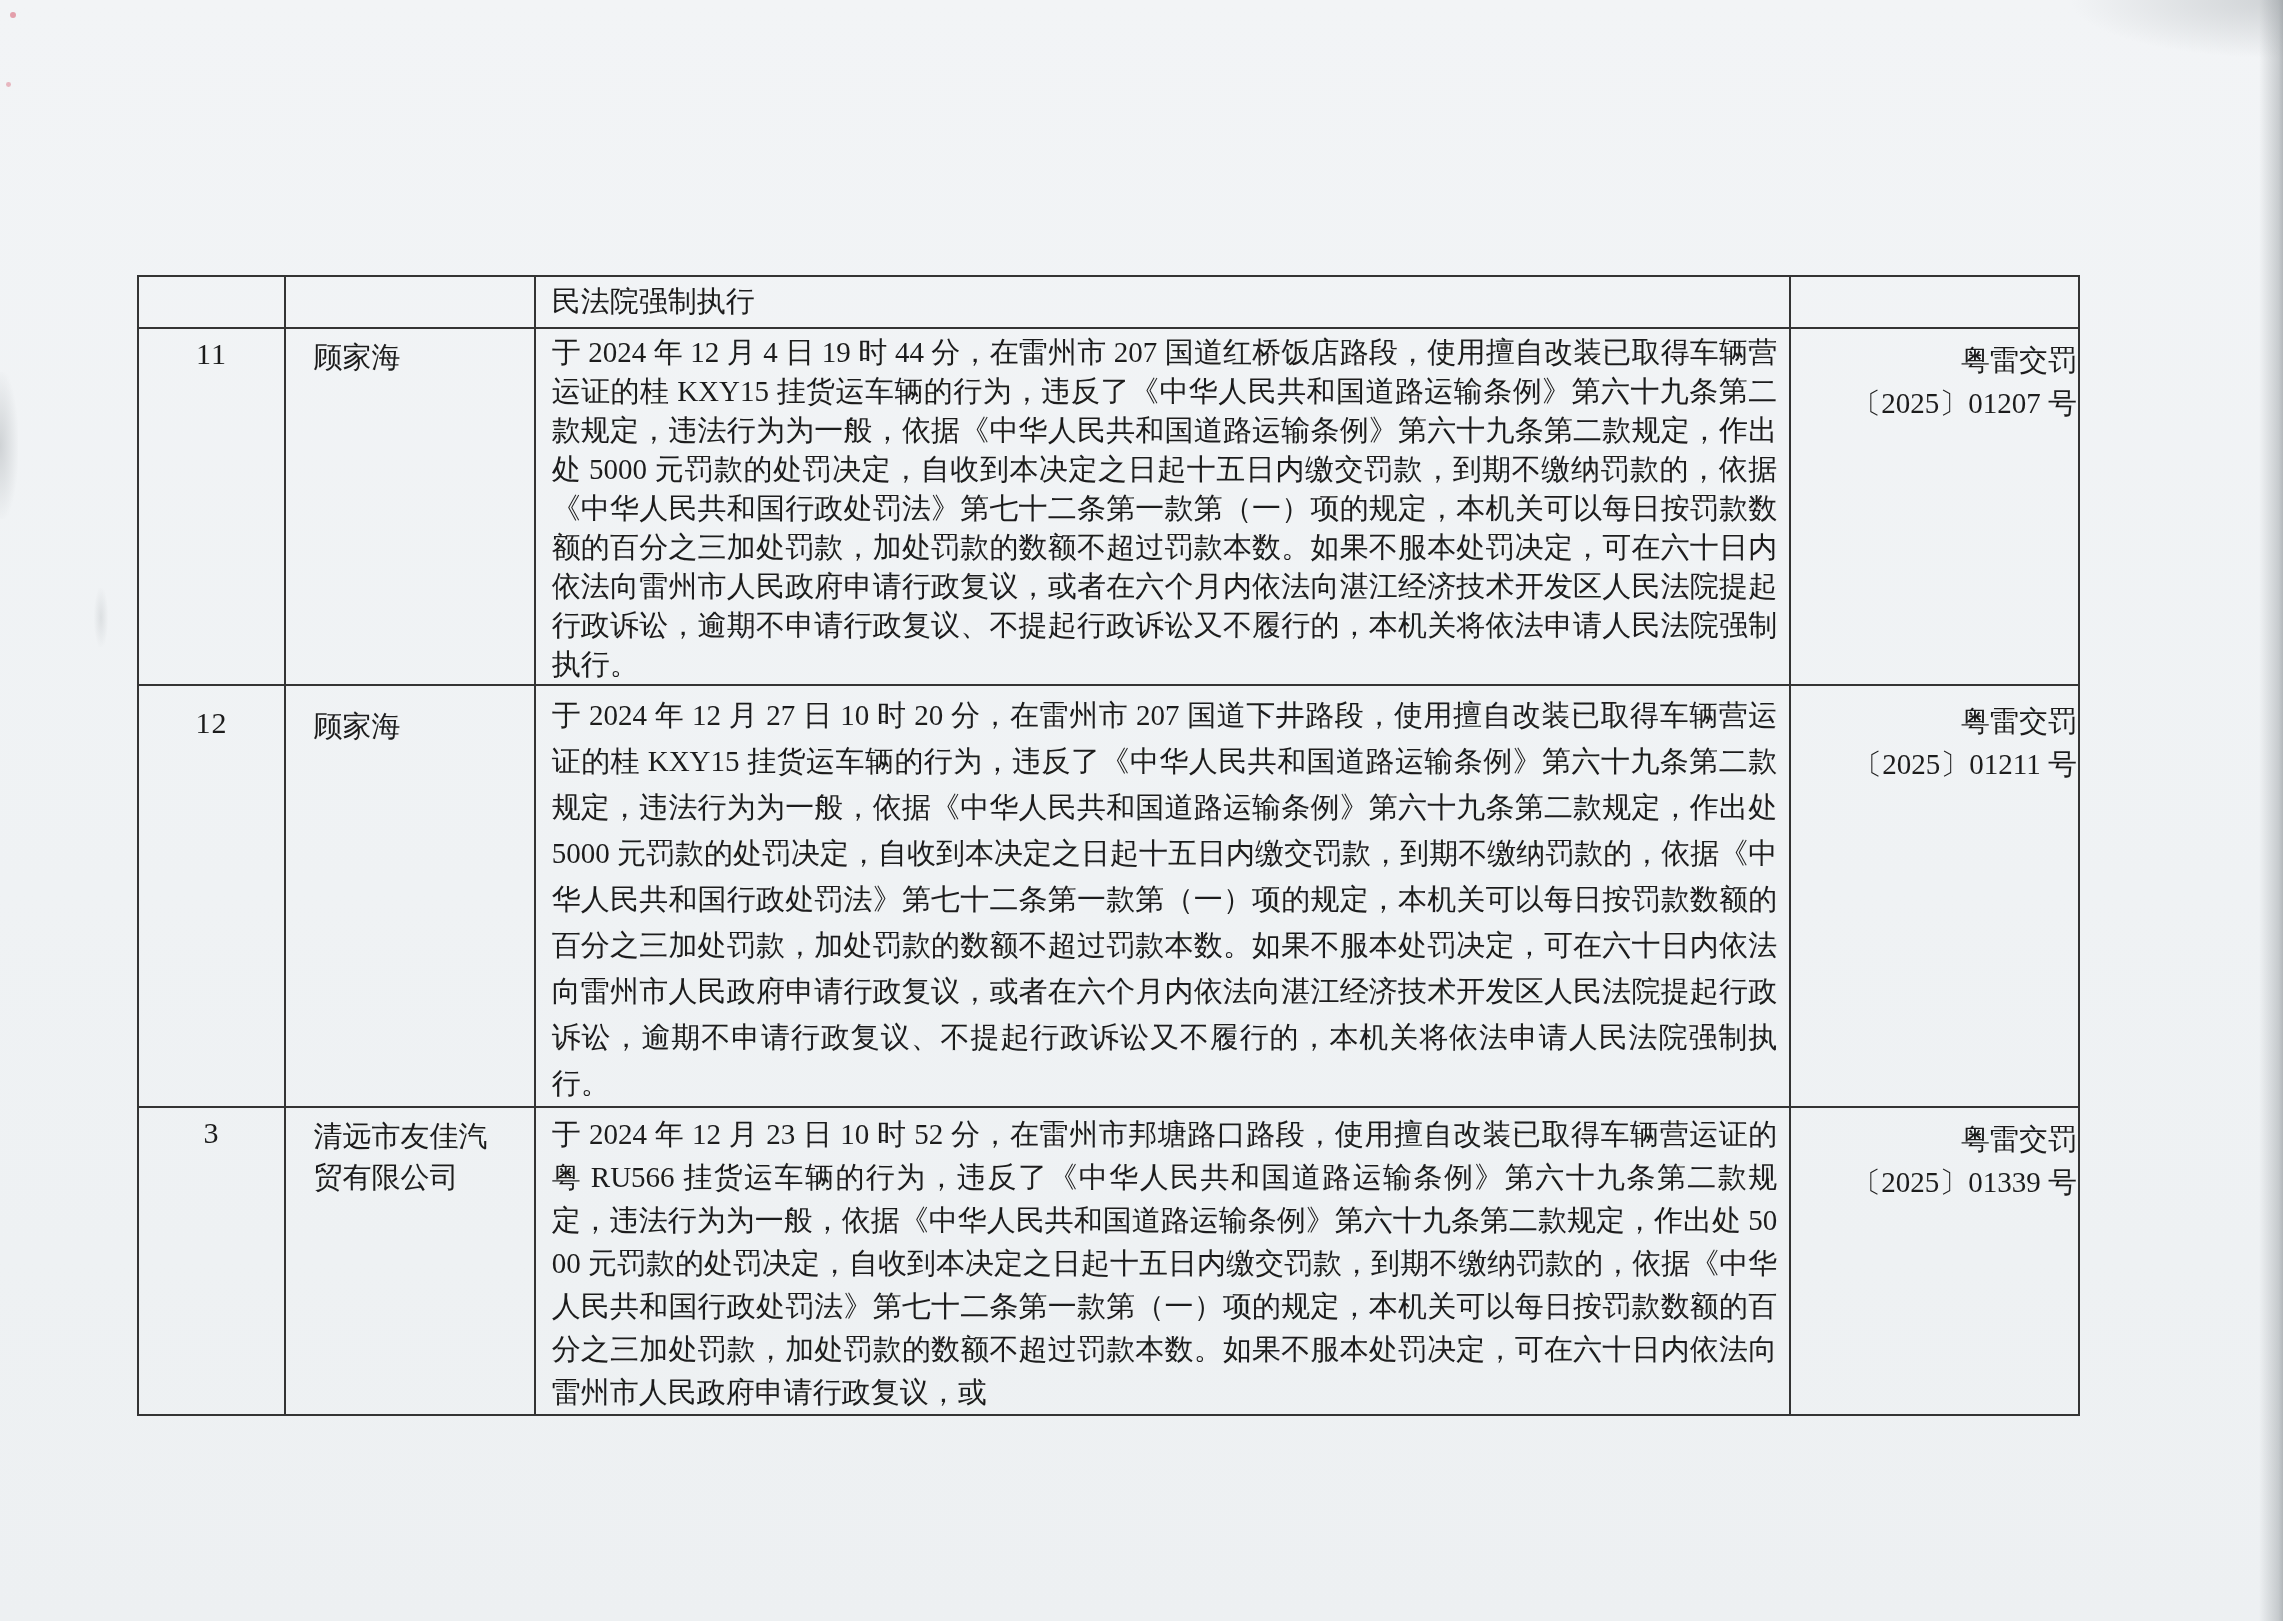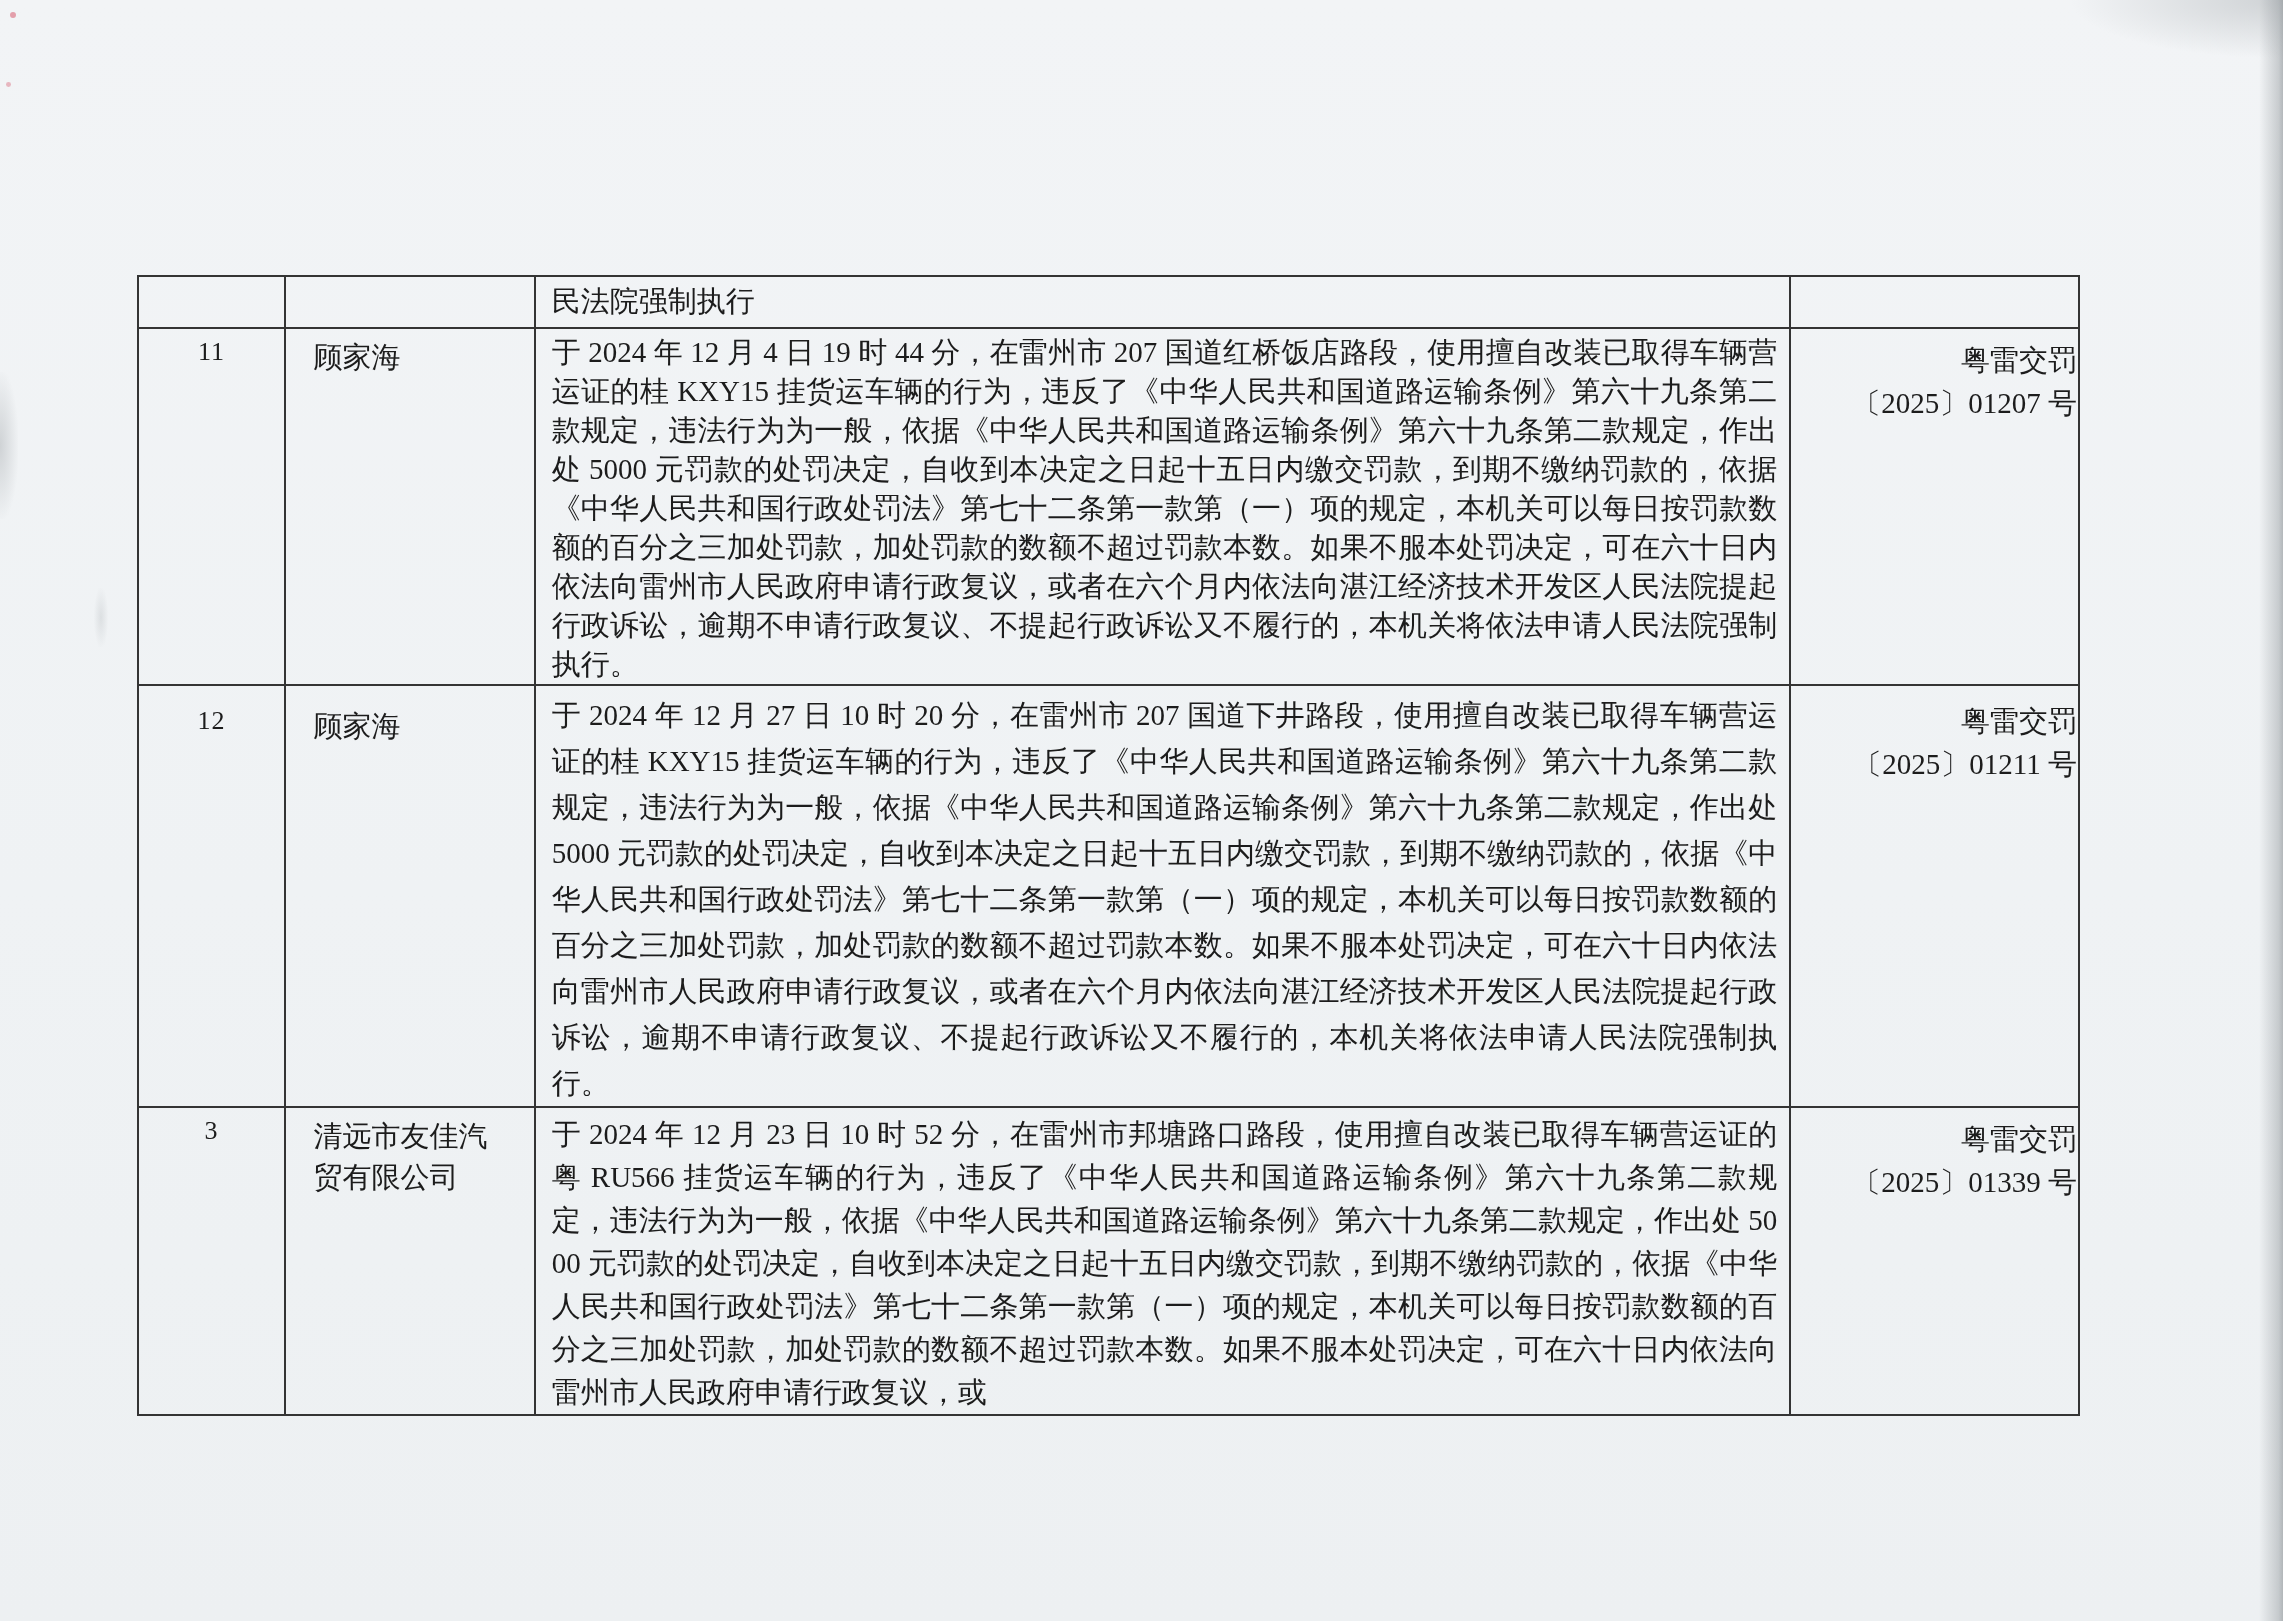--- a/index.html
+++ b/index.html
@@ -40,21 +40,21 @@
   .penalty-table td{
     border:2px solid #343434;
     vertical-align:top;
     overflow:hidden;
   }
   col.c-no{width:147px;}
   col.c-name{width:250px;}
   col.c-facts{width:1255px;}
   col.c-doc{width:289px;}
 
-  td.cell-no{text-align:center;padding-top:7.8px;font-size:26px;letter-spacing:1px;}
+  td.cell-no{text-align:center;padding-top:7.8px;font-size:30px;letter-spacing:1px;}
   td.cell-name{padding:7.8px 27.4px 0 27.4px;line-height:41px;}
   td.cell-facts{
     padding:3.9px 11.8px 0 15.7px;
     text-align:justify;text-justify:inter-ideograph;
     word-break:break-all;
   }
   td.cell-doc{
     text-align:right;padding-top:9.8px;line-height:43px;
     white-space:pre-line;
   }

